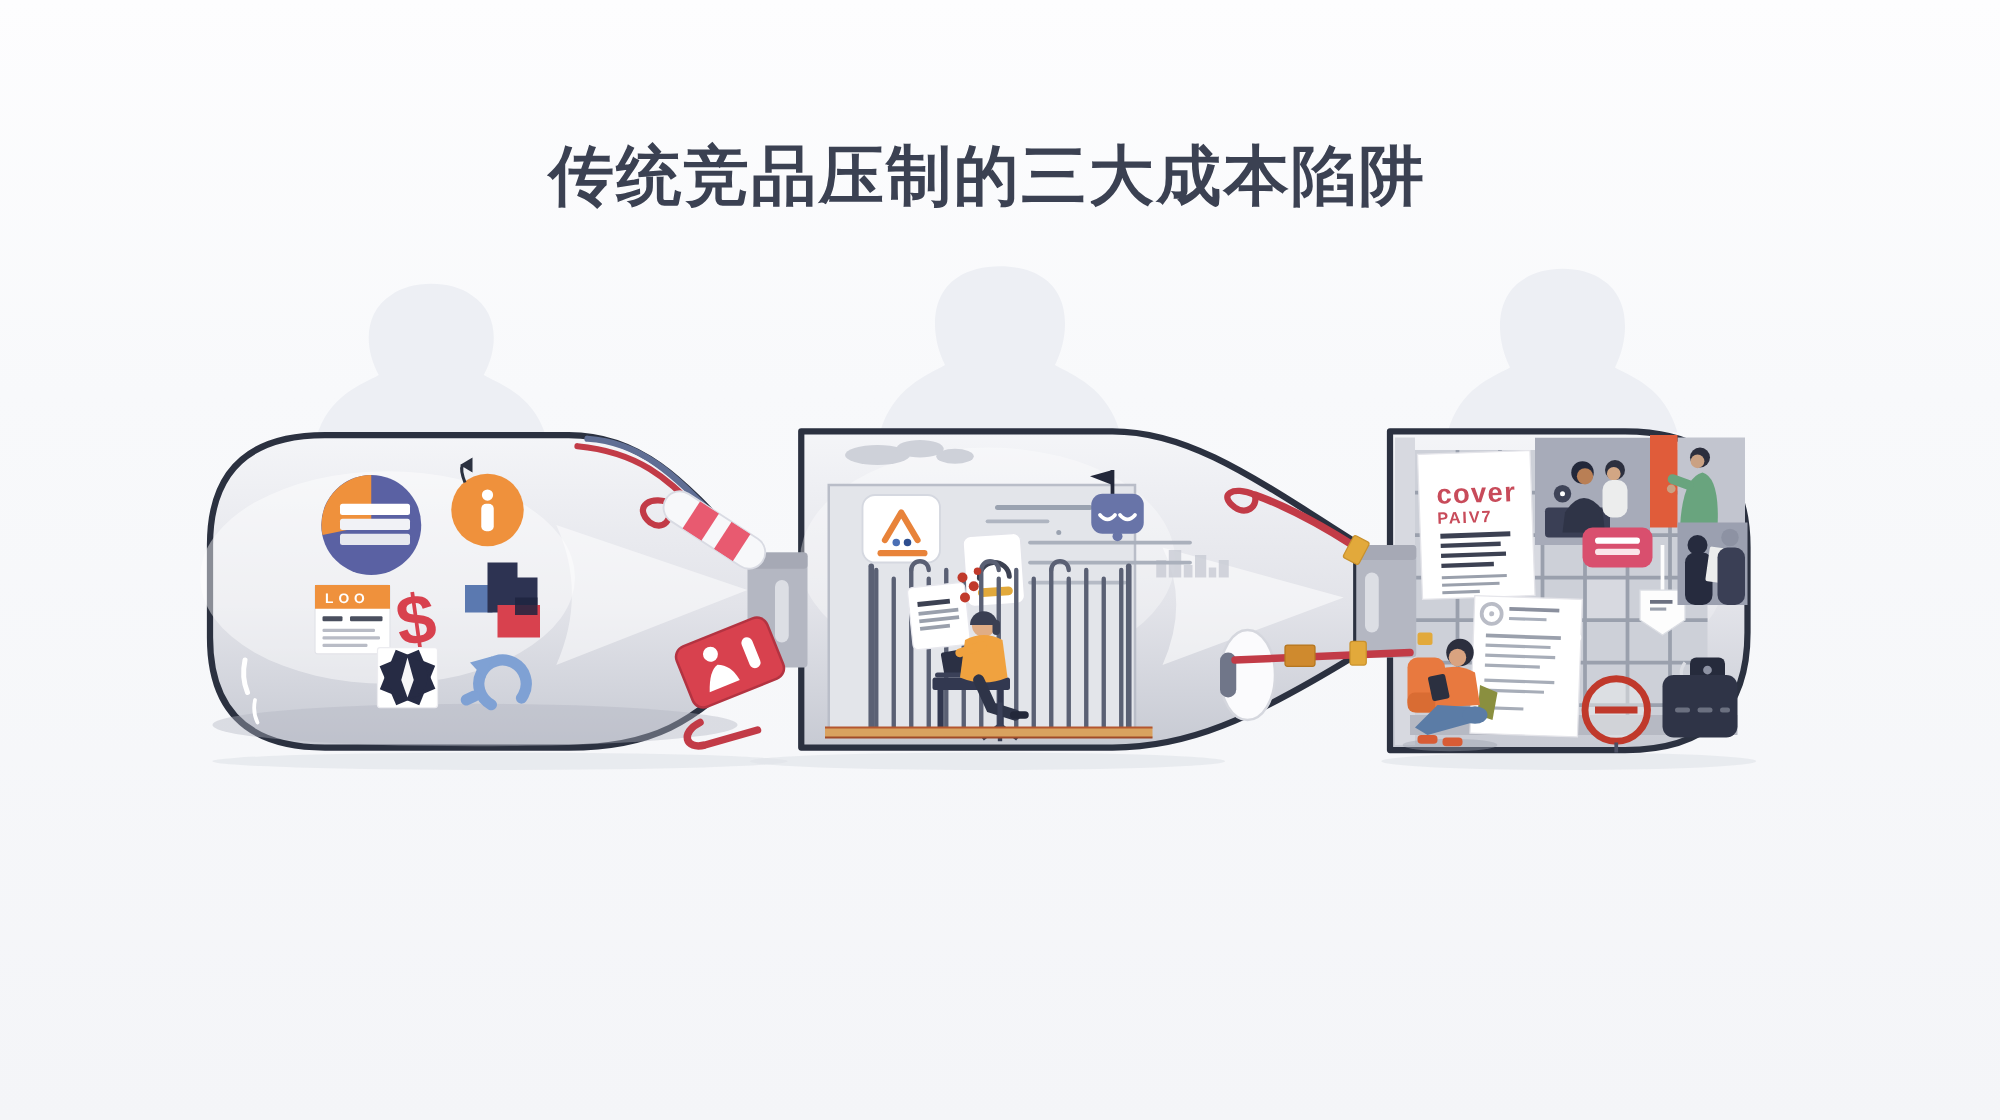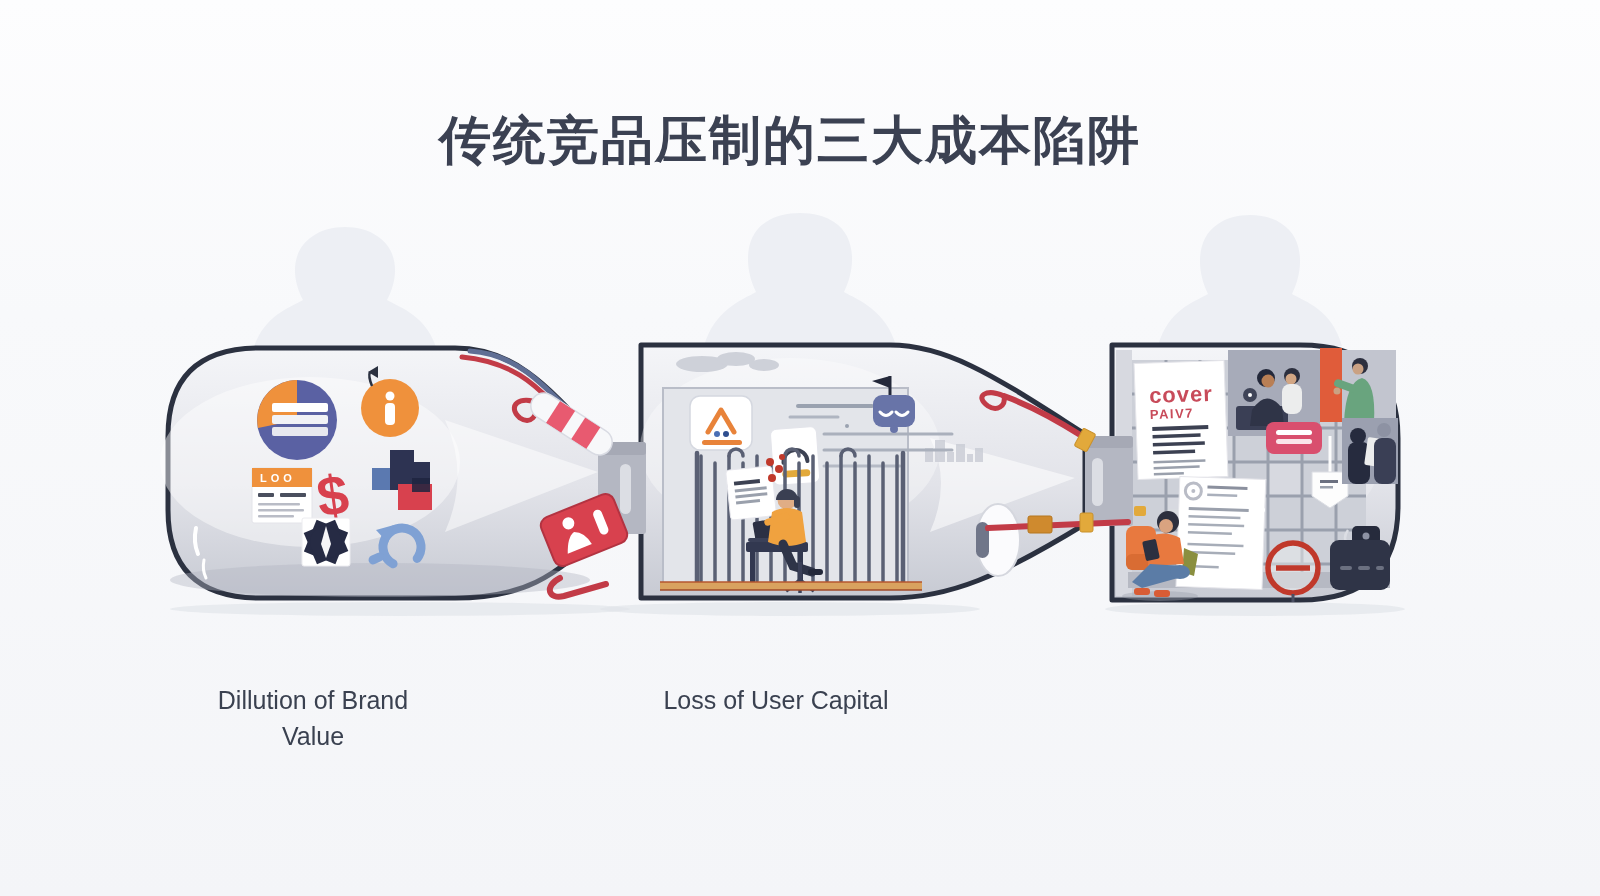--- a/index.html
+++ b/index.html
@@ -424,16 +424,14 @@
       <path d="M 1004 186 c -18 -8 -30 0 -16 10 c 9 6 18 0 16 -10" stroke="#c23b47" stroke-width="5" fill="none"></path>
       <g transform="rotate(28 1085 230)">
         <rect x="1078" y="220" width="14" height="20" rx="2" fill="#e2a93b" stroke="#c9912c"></rect>
       </g>
       <line x1="988" y1="318" x2="1128" y2="312" stroke="#c23b47" stroke-width="6" stroke-linecap="round"></line>
       <rect x="1028" y="306" width="24" height="17" rx="2" fill="#cf8a2e" stroke="#b5761f"></rect>
       <rect x="1080" y="303" width="13" height="19" rx="2" fill="#e2a93b" stroke="#c9912c"></rect>
     </g>
   </svg>
 
-  <div class="caption c1">Dillution of Brand Value</div>
-  <div class="caption c2">Loss of User Capital</div>
 
 </div>
 
 </body></html>

